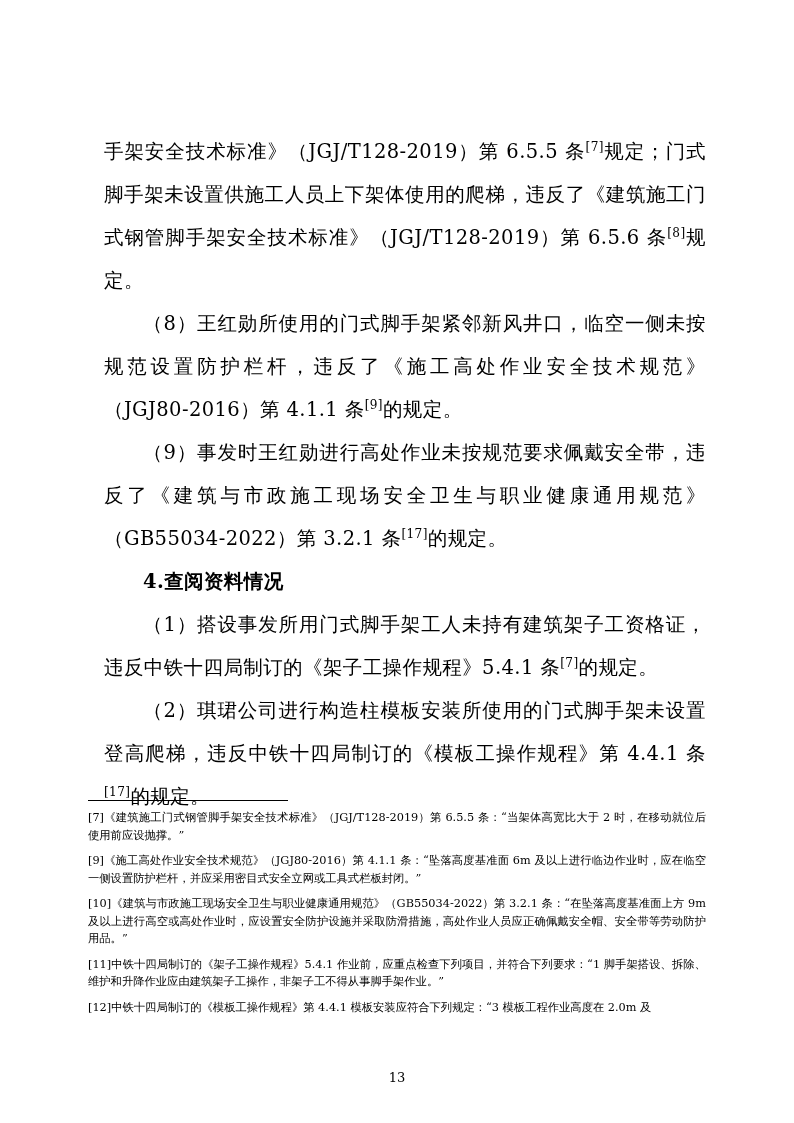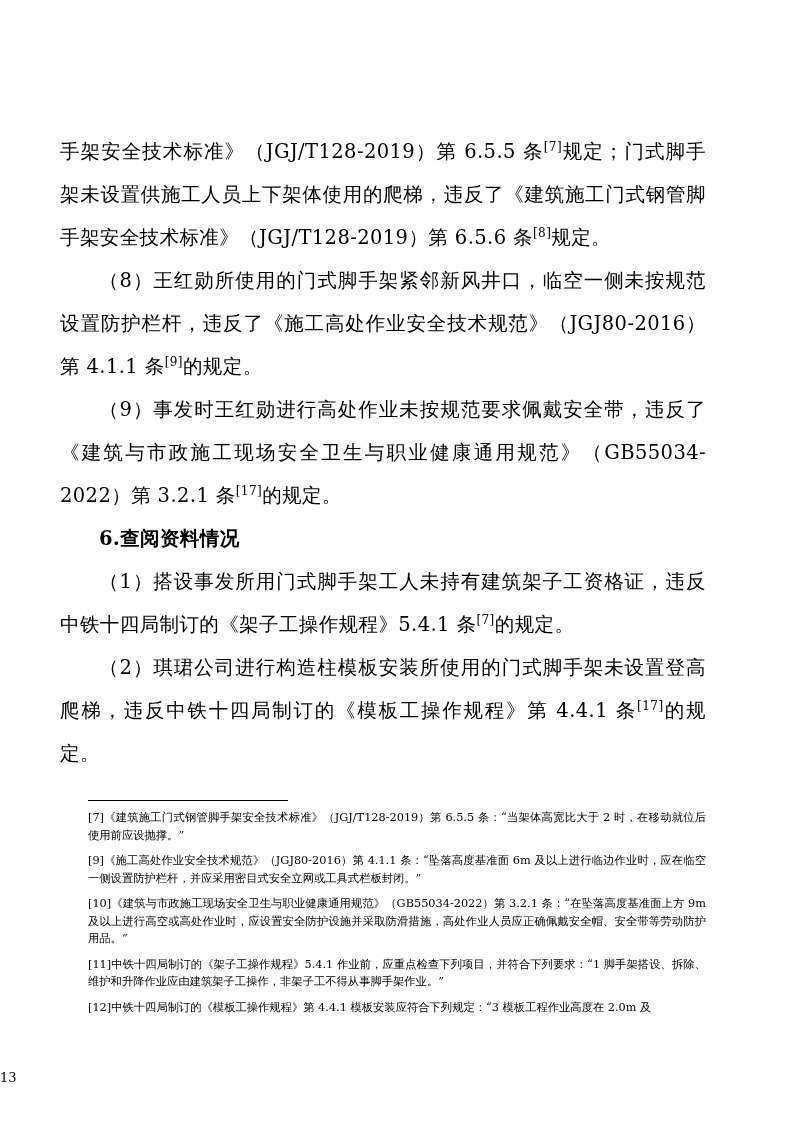--- a/index.html
+++ b/index.html
@@ -7,21 +7,21 @@
     padding: 0;
     background: #f2f2f2;
   }
   .page {
     width: 794px;
     height: 1123px;
     background: #ffffff;
     margin: 0 auto;
     position: relative;
     box-sizing: border-box;
-    padding: 130px 88px 40px 60px;
+    padding: 130px 88px 40px 104px;
     font-family: "DejaVu Serif", "Liberation Serif", serif;
     color: #000000;
     overflow: hidden;
   }
   .body-text {
     font-size: 19.5px;
     line-height: 43px;
     text-align: justify;
     letter-spacing: 0.4px;
   }
@@ -65,35 +65,35 @@
   .footnote {
     margin: 8px 0 1px 0;
     text-indent: 0;
     padding-left: 0;
   }
   .page-number {
     position: absolute;
     bottom: 38px;
     left: 0;
     right: 0;
-    text-align: left;
+    text-align: center;
     font-size: 13px;
     font-family: "DejaVu Serif", "Liberation Serif", serif;
   }
 </style>
 </head>
 <body>
 
 <div class="page">
 
   <div class="body-text">
     <p class="para noindent">手架安全技术标准》（JGJ/T128-2019）第 6.5.5 条<sup>[7]</sup>规定；门式脚手架未设置供施工人员上下架体使用的爬梯，违反了《建筑施工门式钢管脚手架安全技术标准》（JGJ/T128-2019）第 6.5.6 条<sup>[8]</sup>规定。</p>
     <p class="para">（8）王红勋所使用的门式脚手架紧邻新风井口，临空一侧未按规范设置防护栏杆，违反了《施工高处作业安全技术规范》（JGJ80-2016）第 4.1.1 条<sup>[9]</sup>的规定。</p>
     <p class="para">（9）事发时王红勋进行高处作业未按规范要求佩戴安全带，违反了《建筑与市政施工现场安全卫生与职业健康通用规范》（GB55034-2022）第 3.2.1 条<sup>[17]</sup>的规定。</p>
-    <p class="heading">6.查阅资料情况</p>
+    <p class="heading">4.查阅资料情况</p>
     <p class="para">（1）搭设事发所用门式脚手架工人未持有建筑架子工资格证，违反中铁十四局制订的《架子工操作规程》5.4.1 条<sup>[7]</sup>的规定。</p>
     <p class="para">（2）琪珺公司进行构造柱模板安装所使用的门式脚手架未设置登高爬梯，违反中铁十四局制订的《模板工操作规程》第 4.4.1 条<sup>[17]</sup>的规定。</p>
   </div>
 
   <div class="footnote-area">
     <div class="footnote-rule"></div>
     <div class="footnotes">
       <p class="footnote">[7]《建筑施工门式钢管脚手架安全技术标准》（JGJ/T128-2019）第 6.5.5 条：“当架体高宽比大于 2 时，在移动就位后使用前应设抛撑。”</p>
       <p class="footnote">[9]《施工高处作业安全技术规范》（JGJ80-2016）第 4.1.1 条：“坠落高度基准面 6m 及以上进行临边作业时，应在临空一侧设置防护栏杆，并应采用密目式安全立网或工具式栏板封闭。”</p>
       <p class="footnote">[10]《建筑与市政施工现场安全卫生与职业健康通用规范》（GB55034-2022）第 3.2.1 条：“在坠落高度基准面上方 9m 及以上进行高空或高处作业时，应设置安全防护设施并采取防滑措施，高处作业人员应正确佩戴安全帽、安全带等劳动防护用品。”</p>

